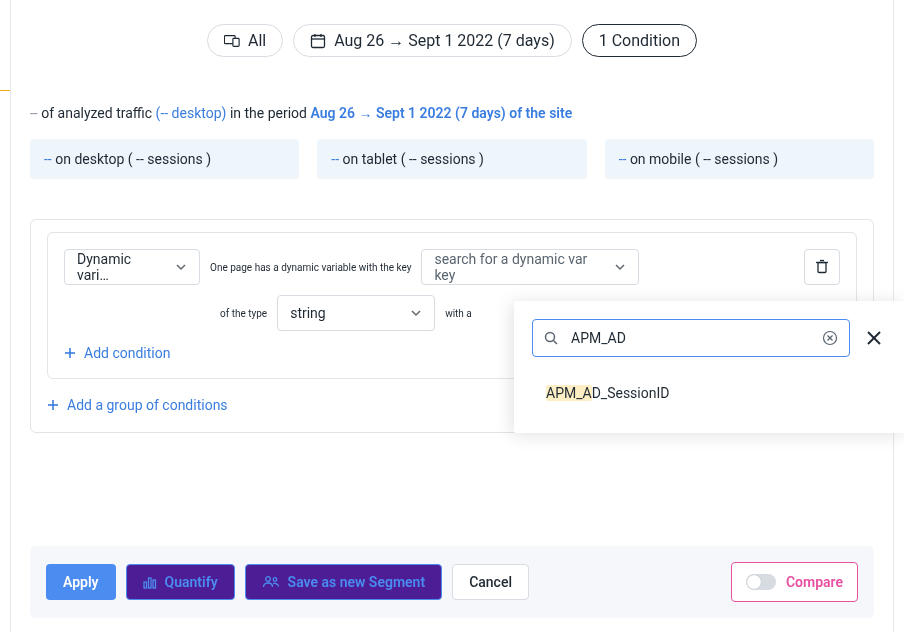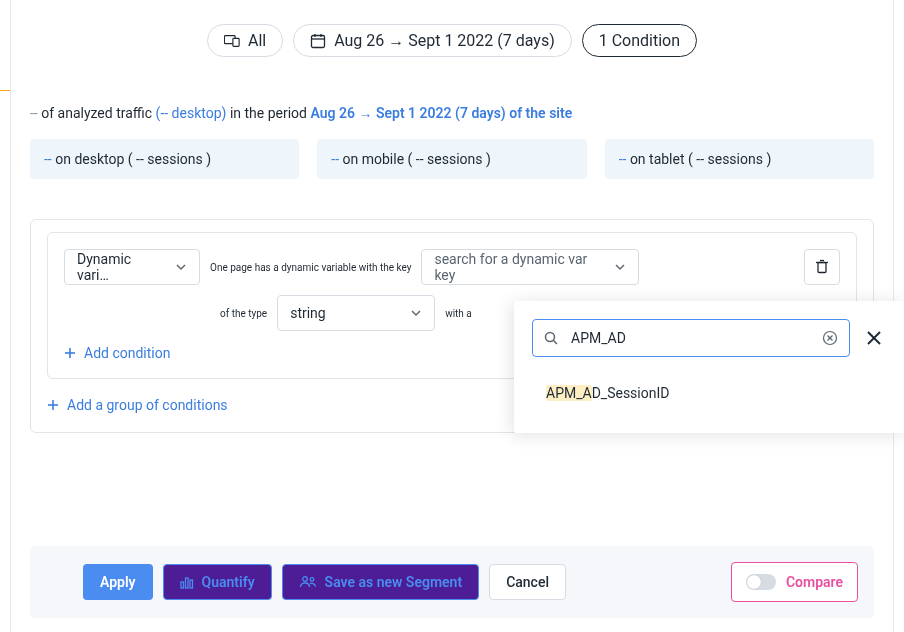--- a/index.html
+++ b/index.html
@@ -89,22 +89,22 @@
       <span>1 Condition</span>
     </div>
   </div>
 
   <div class="summary">
     <span class="dash">--</span><span> of analyzed traffic </span><span class="link">(-- desktop)</span><span> in the period </span><span class="link" style="font-weight:600">Aug 26 → Sept 1 2022 (7 days) of the site</span>
   </div>
 
   <div class="chips">
     <div class="chip"><span class="dd">-- </span><span>on desktop ( -- sessions )</span></div>
+    <div class="chip"><span class="dd">-- </span><span>on tablet ( -- sessions )</span></div>
     <div class="chip"><span class="dd">-- </span><span>on mobile ( -- sessions )</span></div>
-    <div class="chip"><span class="dd">-- </span><span>on tablet ( -- sessions )</span></div>
   </div>
 
   <div class="main-box">
     <div class="cond-box">
       <div class="del-btn">
         <span>
           <svg width="16" height="16" viewBox="0 0 16 16">
               <line x1="2" y1="3.5" x2="14" y2="3.5" stroke="#1f2933" stroke-width="1.3"></line>
               <rect x="4" y="3.5" width="8" height="10" rx="1" fill="none" stroke="#1f2933" stroke-width="1.3"></rect>
               <line x1="6" y1="1.5" x2="10" y2="1.5" stroke="#1f2933" stroke-width="1.3"></line>
@@ -161,21 +161,21 @@
           <svg width="12" height="12" viewBox="0 0 12 12">
             <line x1="6" y1="1" x2="6" y2="11" stroke="#3a7de0" stroke-width="1.6"></line>
             <line x1="1" y1="6" x2="11" y2="6" stroke="#3a7de0" stroke-width="1.6"></line>
           </svg>
         </span>
       <span>Add a group of conditions</span>
     </div>
   </div>
 
   <div class="footer">
-    <div style="display:flex; gap:10px; align-items:center;margin-left:37px;">
+    <div style="display:flex; gap:10px; align-items:center;">
       <div class="btn primary">
           <span>Apply</span>
         </div>
       <div class="btn outline">
         <span>
             <svg width="14" height="14" viewBox="0 0 14 14">
               <rect x="1" y="7" width="2.5" height="6" fill="none" stroke="#4a8cf0" stroke-width="1.3"></rect>
               <rect x="5.5" y="3" width="2.5" height="10" fill="none" stroke="#4a8cf0" stroke-width="1.3"></rect>
               <rect x="10" y="5" width="2.5" height="8" fill="none" stroke="#4a8cf0" stroke-width="1.3"></rect>
             </svg>

